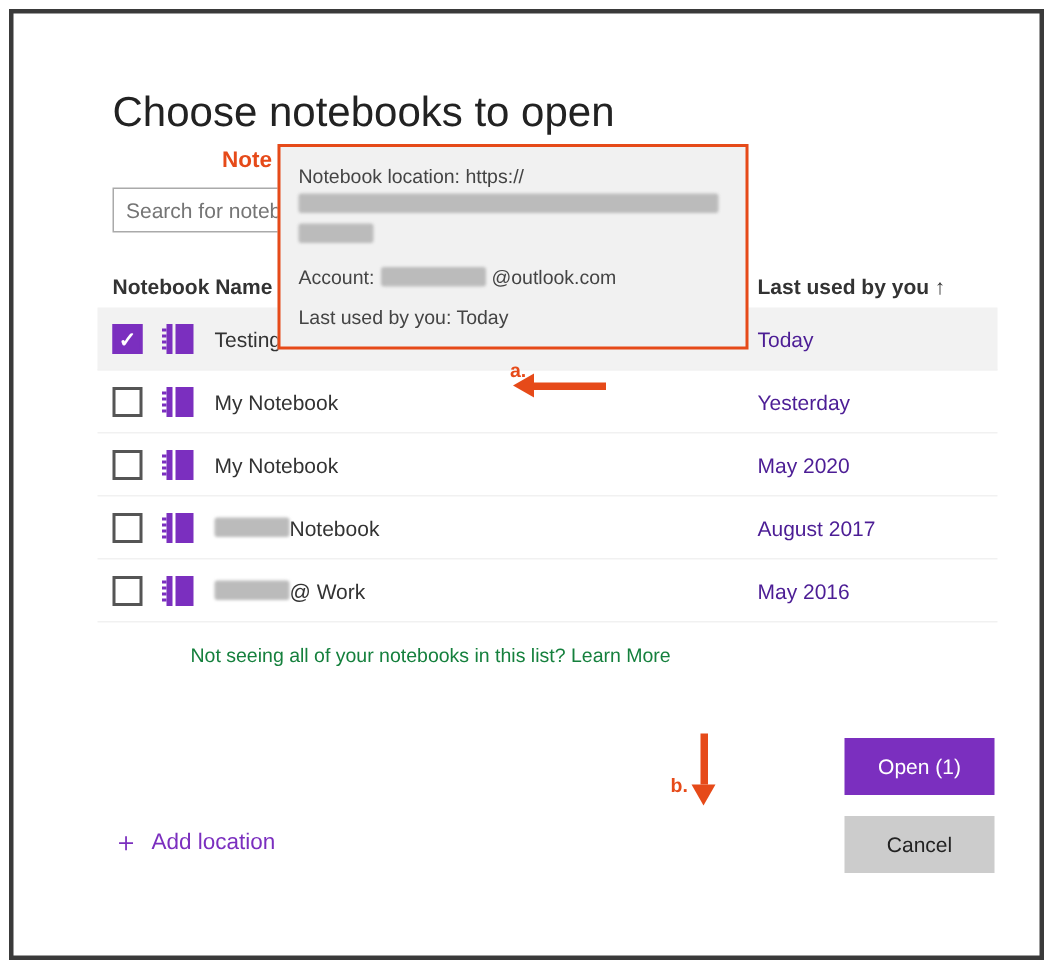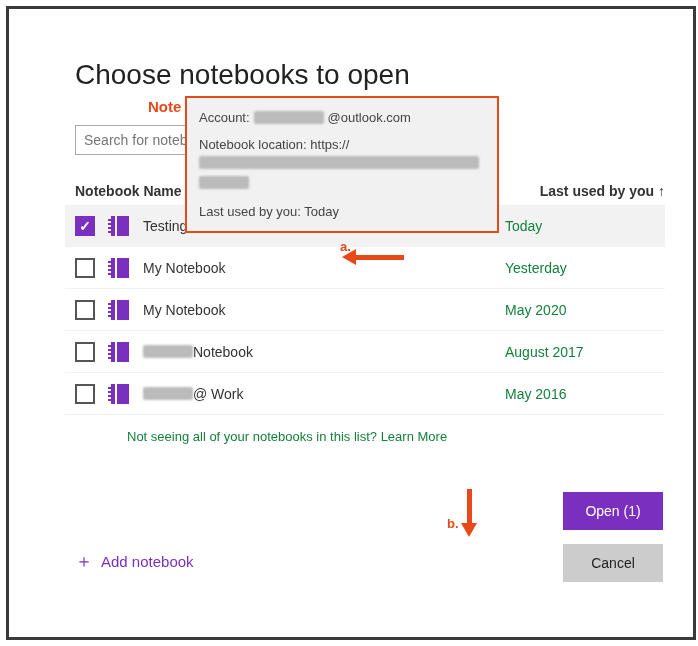--- a/index.html
+++ b/index.html
@@ -4,34 +4,34 @@
 <style>
   * { box-sizing: border-box; margin: 0; padding: 0; font-family: "Segoe UI", Arial, sans-serif; }
   body { background: #fff; padding: 6px; }
   .outer { border: 3px solid #3a3a3a; width: 690px; height: 634px; position: relative; background: #fff; }
   .inner { padding: 50px 28px 4px 66px; position: relative; height: 100%; }
   .title { font-size: 28px; font-weight: 400; color: #222; margin-bottom: 0px; }
   .noteword { color: #e64a19; font-weight: 600; font-size: 15px; position: absolute; left: 139px; top: 89px; }
   .search { width: 405px; border: 1px solid #aaa; padding: 6px 8px; font-size: 14px; margin-top: 34px; color: #555; background:#fff; }
   .headers { display: flex; margin-top: 28px; font-size: 14px; font-weight: 600; color: #333; }
   .col-name { flex: 1; }
-  .col-date { width: 160px; text-align: right; }
+  .col-date { width: 160px; }
   .rows { margin-top: 6px; }
   .row { display: flex; align-items: center; height: 42px; border-bottom: 1px solid #f1f1f1; font-size: 14px; color: #333; padding-left: 10px; margin-left: -10px; }
   .row.hl { background: #f2f2f2; }
   .ck { width: 20px; height: 20px; border: 2px solid #555; margin-right: 16px; display:flex; align-items:center; justify-content:center; flex-shrink:0; }
   .ck.checked { background:#7b2fbf; border-color:#7b2fbf; }
   .ck.checked::after { content:"✓"; color:#fff; font-size:14px; font-weight:bold; }
   .nbicon { width: 18px; position:relative; height:20px; margin-right:14px; flex-shrink:0; }
   .nbicon::before { content:""; position:absolute; left:0; top:0; width:4px; height:20px; background:#7b2fbf; }
   .nbicon::after { content:""; position:absolute; left:6px; top:0; width:12px; height:20px; background:#7b2fbf; }
   .nbicon .spine { position:absolute; left:-3px; top:3px; width:3px; height:2px; background:#7b2fbf; box-shadow: 0 4px 0 #7b2fbf, 0 8px 0 #7b2fbf, 0 12px 0 #7b2fbf; }
   .rowname { flex:1; display:flex; align-items:center; gap:0; }
   .blur { display:inline-block; background:#bbb; color:transparent; border-radius:2px; filter: blur(1px); height:13px; }
-  .rowdate { width: 160px; color:#15803d; font-size:14px; }
+  .rowdate { width: 160px; color:#4c1d95; font-size:14px; }
   .footerlink { font-size: 13px; color: #15803d; margin-top: 14px; margin-left: 52px; }
   .add-acct { position:absolute; left:66px; bottom:64px; display:flex; align-items:center; gap:8px; color:#7b2fbf; font-size:15px; }
   .add-acct .plus { font-size:18px; font-weight:300; }
   .btns { position:absolute; right:30px; bottom:55px; display:flex; gap:14px;flex-direction:column; }
   .btn { width: 100px; height: 38px; display:flex; align-items:center; justify-content:center; font-size:14px; border:none; cursor:pointer; }
   .btn.primary { background:#7b2fbf; color:#fff; }
   .btn.secondary { background:#ccc; color:#222; }
   
   .tooltip { position:absolute; left:176px; top:87px; width:314px; border:2px solid #e64a19; background:#f1f1f1; padding:12px 12px; font-size:13px; color:#444; z-index:20; }
   .tooltip .line { margin-bottom: 12px; display:flex; align-items:center; gap:4px; flex-wrap:wrap; }
@@ -51,29 +51,29 @@
 
 <div class="outer">
   <div class="inner">
     <div class="title">Choose notebooks to open</div>
     <div class="noteword">Note</div>
 
     <input class="search" placeholder="Search for notebook" style="">
 
     
     <div class="tooltip">
+      <div class="line" style="display:block">
+        <span>Notebook location: https://</span><br>
+        <span class="blur" style="width:280px;margin-top:4px"></span><br>
+        <span class="blur" style="width:50px;margin-top:4px"></span>
+      </div>
       <div class="line">
         <span>Account:</span>
         <span class="blur" style="width:70px"></span>
           <span>@outlook.com</span>
-      </div>
-      <div class="line" style="display:block">
-        <span>Notebook location: https://</span><br>
-        <span class="blur" style="width:280px;margin-top:4px"></span><br>
-        <span class="blur" style="width:50px;margin-top:4px"></span>
       </div>
       <div class="line">Last used by you: Today</div>
     </div>
 
     
     <div class="arrow-a">
       <span class="lbl">a.</span>
       <div class="head"></div>
         <div class="shaft"></div>
     </div>
@@ -135,21 +135,21 @@
             <span> @ Work</span>
           </div>
           <div class="rowdate">May 2016</div>
         </div>
       </div>
 
     <div class="footerlink">Not seeing all of your notebooks in this list? Learn More</div>
 
     <div class="add-acct">
       <span class="plus">＋</span>
-      <span>Add notebook</span>
+      <span>Add location</span>
     </div>
 
     <div class="btns">
       <button class="btn primary">Open (1)</button>
       <button class="btn secondary">Cancel</button>
     </div>
   </div>
 </div>
 
 </body></html>

